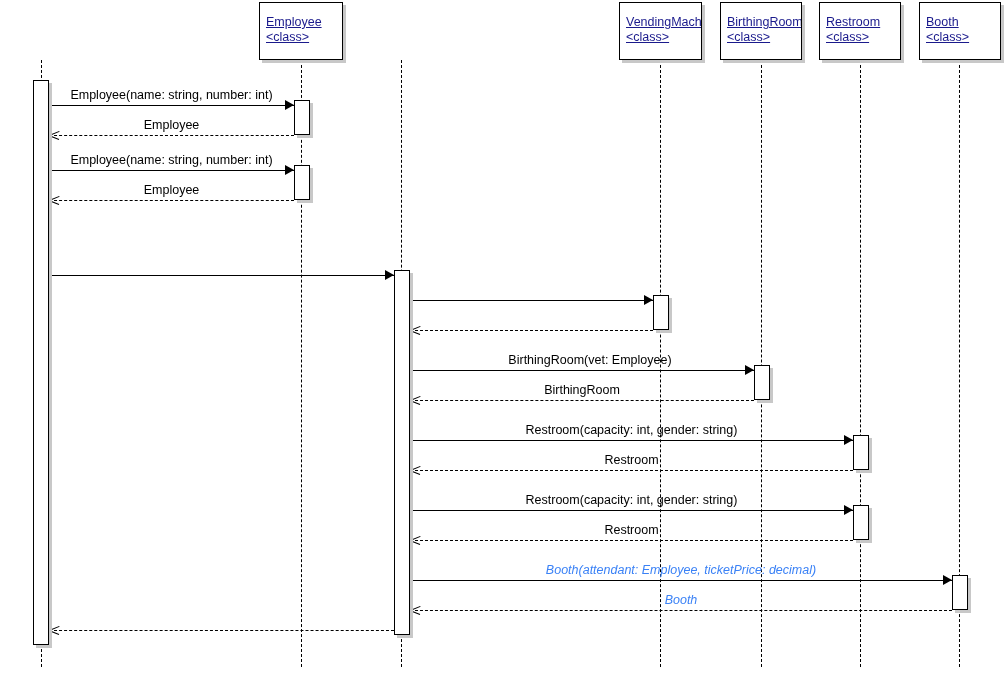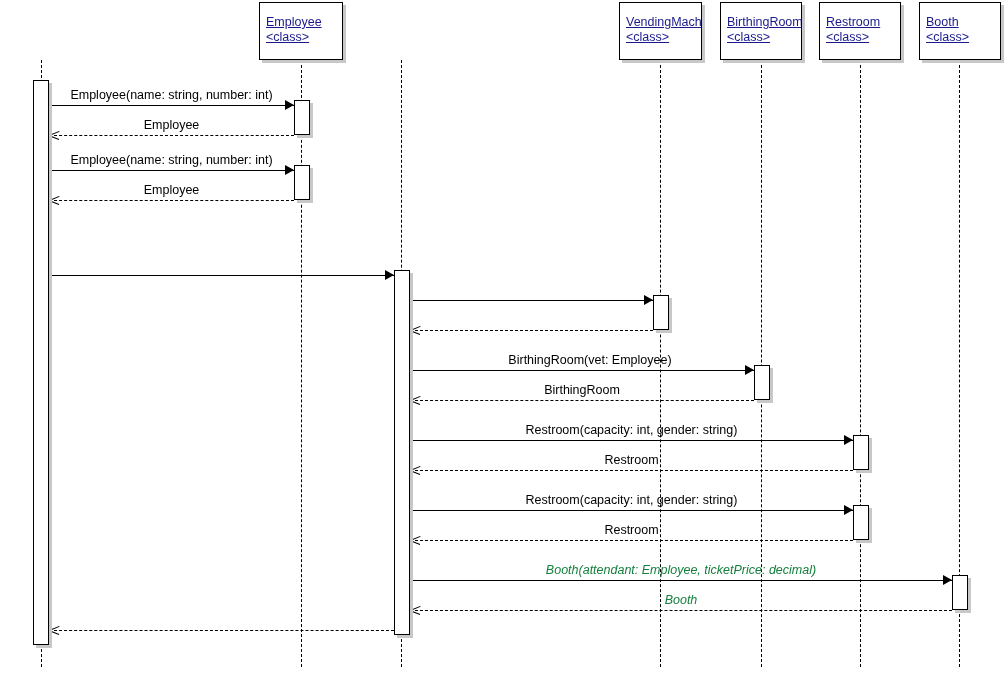--- a/index.html
+++ b/index.html
@@ -33,21 +33,21 @@
           border-bottom:5px solid transparent;}
   .arrowL{position:absolute;width:10px;height:10px;}
   .arrowL:before,.arrowL:after{content:"";position:absolute;left:0;top:5px;
           width:11px;height:0;border-top:1px solid #000000;
           transform-origin:0 0;}
   .arrowL:before{transform:rotate(-22deg);}
   .arrowL:after{transform:rotate(22deg);}
 
   .label{position:absolute;font-size:12.5px;color:#000000;white-space:nowrap;
          line-height:15px;text-align:center;}
-  .label.blue{color:#15803d;font-style:italic;}
+  .label.blue{color:#3b82f6;font-style:italic;}
   .label.multi{text-align:left;white-space:pre;}
 </style>
 </head>
 <body>
 
 <div id="canvas">
     <div class="lifeline" style="left: 41px; top: 60px; height: 607px;"></div>
     <div class="lifeline" style="left: 301px; top: 60px; height: 607px;"></div>
     <div class="lifeline" style="left: 401px; top: 60px; height: 607px;"></div>
     <div class="lifeline" style="left: 660px; top: 60px; height: 607px;"></div>

